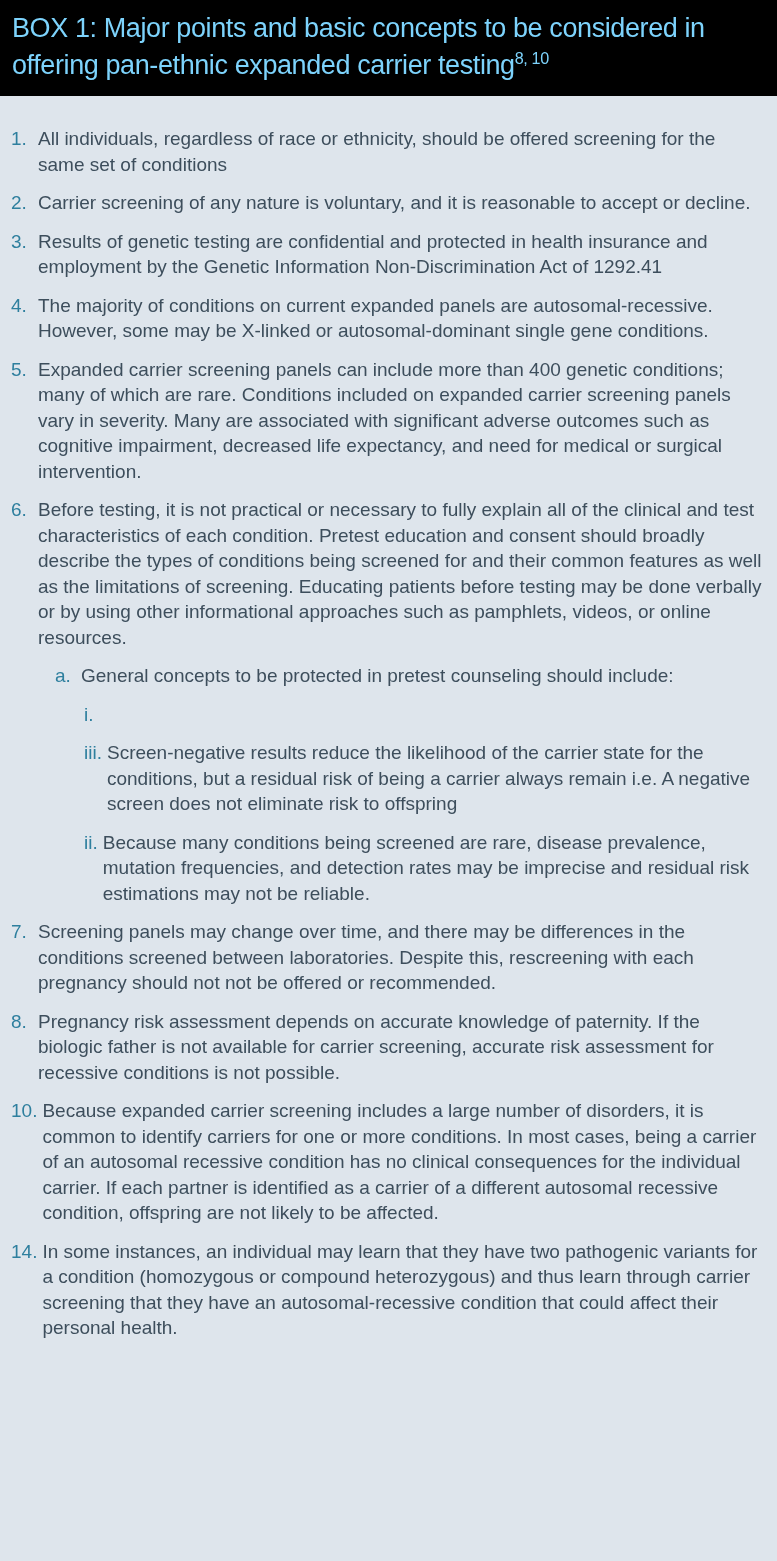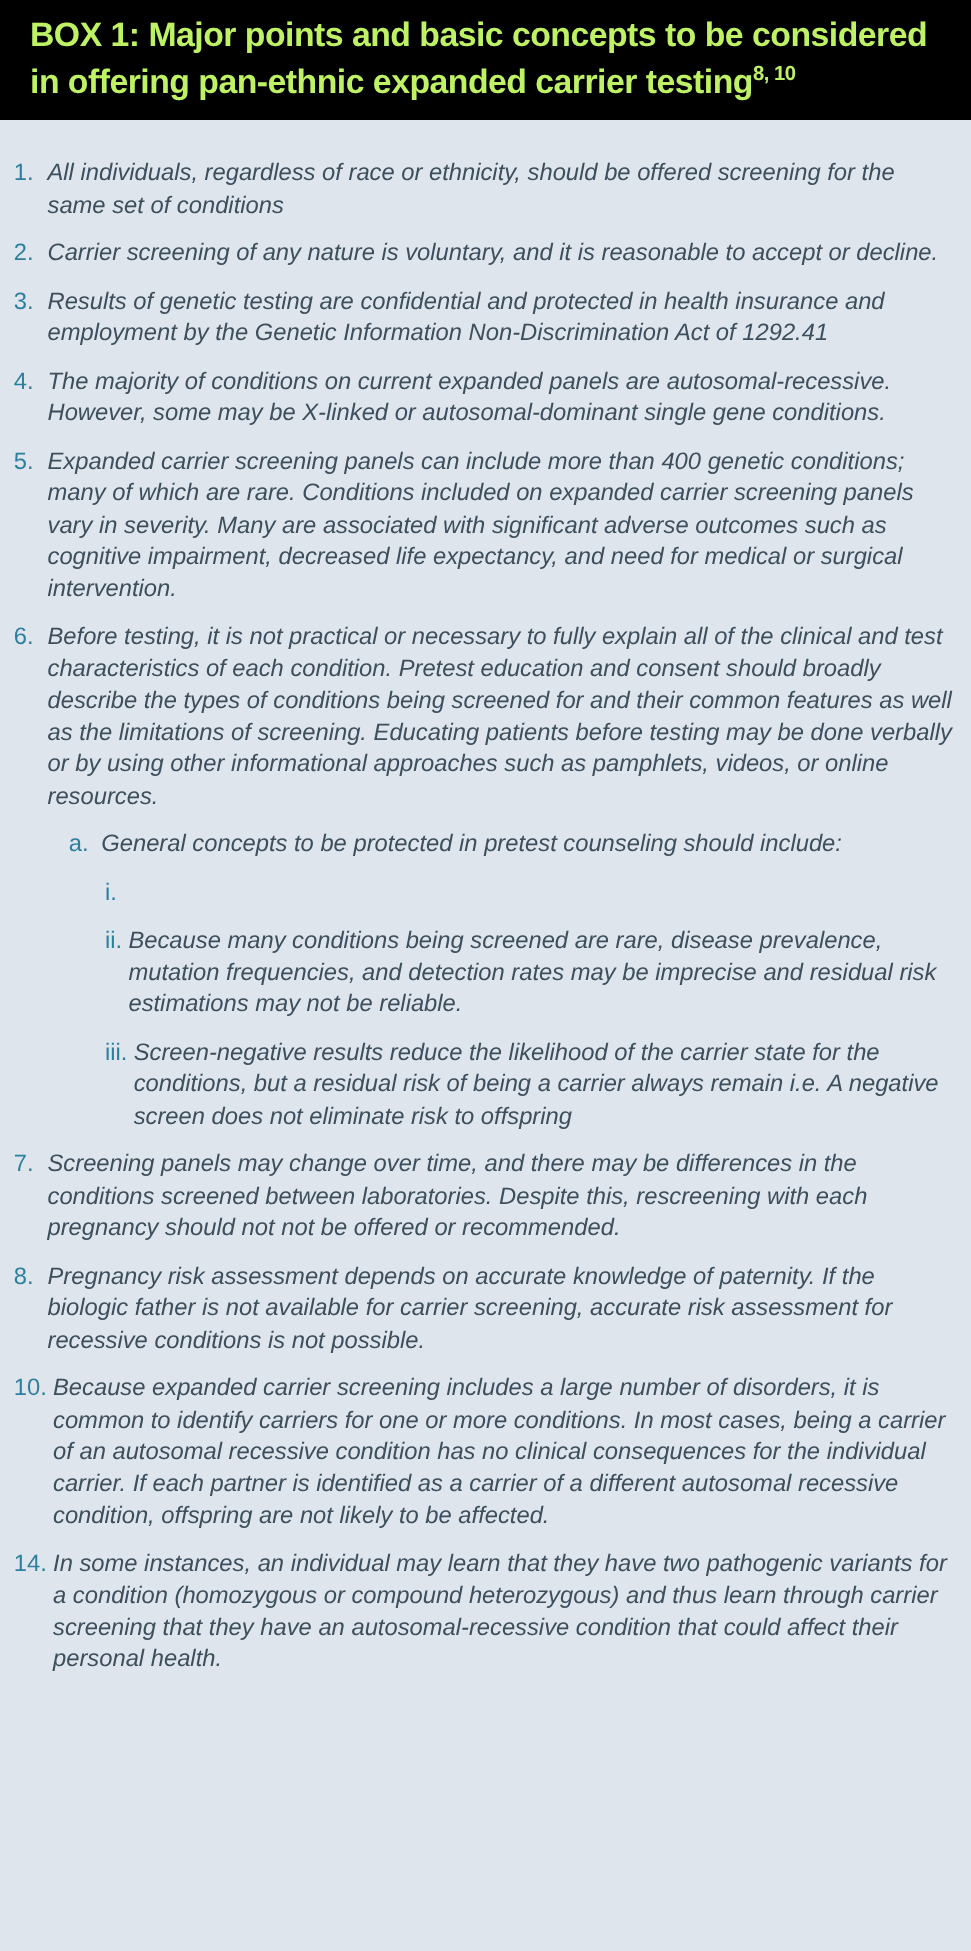--- a/index.html
+++ b/index.html
@@ -5,26 +5,26 @@
   html, body { margin:0; padding:0; background:#ffffff; }
   .box {
     width:777px;
     min-height:1561px;
     box-sizing:border-box;
     background:#dee5ec;
     font-family:"Liberation Sans", sans-serif;
   }
   .box-header {
     background:#000000;
-    color:#bef264;
-    font-weight:bold;
+    color:#7dd3fc;
+    font-weight:normal;
     font-size:27px;
     line-height:37px;
     letter-spacing:-0.4px;
-    padding:10px 14px 12px 24px;
+    padding:10px 14px 12px 12px;
     box-sizing:border-box;
   }
   .box-header sup {
     font-size:60%;
     line-height:0;
   }
   .box-body {
     padding:30px 14px 22px 11px;
     color:#3d4e5c;
     font-size:19px;
@@ -38,21 +38,21 @@
   .item .marker {
     color:#2e7f9e;
     flex-shrink:0;
     margin-right:5px;
     white-space:nowrap;
   }
   .item.level-0 .marker { min-width:22px; }
   .item.level-1 { padding-left:44px; }
   .item.level-1 .marker { min-width:21px; }
   .item.level-2 { padding-left:73px; }
-  .item .txt { flex:1;font-style:italic; }
+  .item .txt { flex:1; }
 </style>
 </head>
 <body>
 
 <div class="box">
   <div class="box-header">
     <span>BOX 1: Major points and basic concepts to be considered in offering pan-ethnic expanded carrier testing</span><sup>8, 10</sup>
   </div>
   <div class="box-body">
       <div class="item level-0">
@@ -80,26 +80,26 @@
         <span class="txt">Before testing, it is not practical or necessary to fully explain all of the clinical and test characteristics of each condition. Pretest education and consent should broadly describe the types of conditions being screened for and their common features as well as the limitations of screening. Educating patients before testing may be done verbally or by using other informational approaches such as pamphlets, videos, or online resources.</span>
       </div>
       <div class="item level-1">
         <span class="marker">a.</span>
         <span class="txt">General concepts to be protected in pretest counseling should include:</span>
       </div>
       <div class="item level-2">
         <span class="marker">i.</span>
       </div>
       <div class="item level-2">
+        <span class="marker">iii.</span>
+        <span class="txt">Screen-negative results reduce the likelihood of the carrier state for the conditions, but a residual risk of being a carrier always remain i.e. A negative screen does not eliminate risk to offspring</span>
+      </div>
+      <div class="item level-2">
         <span class="marker">ii.</span>
         <span class="txt">Because many conditions being screened are rare, disease prevalence, mutation frequencies, and detection rates may be imprecise and residual risk estimations may not be reliable.</span>
-      </div>
-      <div class="item level-2">
-        <span class="marker">iii.</span>
-        <span class="txt">Screen-negative results reduce the likelihood of the carrier state for the conditions, but a residual risk of being a carrier always remain i.e. A negative screen does not eliminate risk to offspring</span>
       </div>
       <div class="item level-0">
         <span class="marker">7.</span>
         <span class="txt">Screening panels may change over time, and there may be differences in the conditions screened between laboratories. Despite this, rescreening with each pregnancy should not not be offered or recommended.</span>
       </div>
       <div class="item level-0">
         <span class="marker">8.</span>
         <span class="txt">Pregnancy risk assessment depends on accurate knowledge of paternity. If the biologic father is not available for carrier screening, accurate risk assessment for recessive conditions is not possible.</span>
       </div>
       <div class="item level-0">

